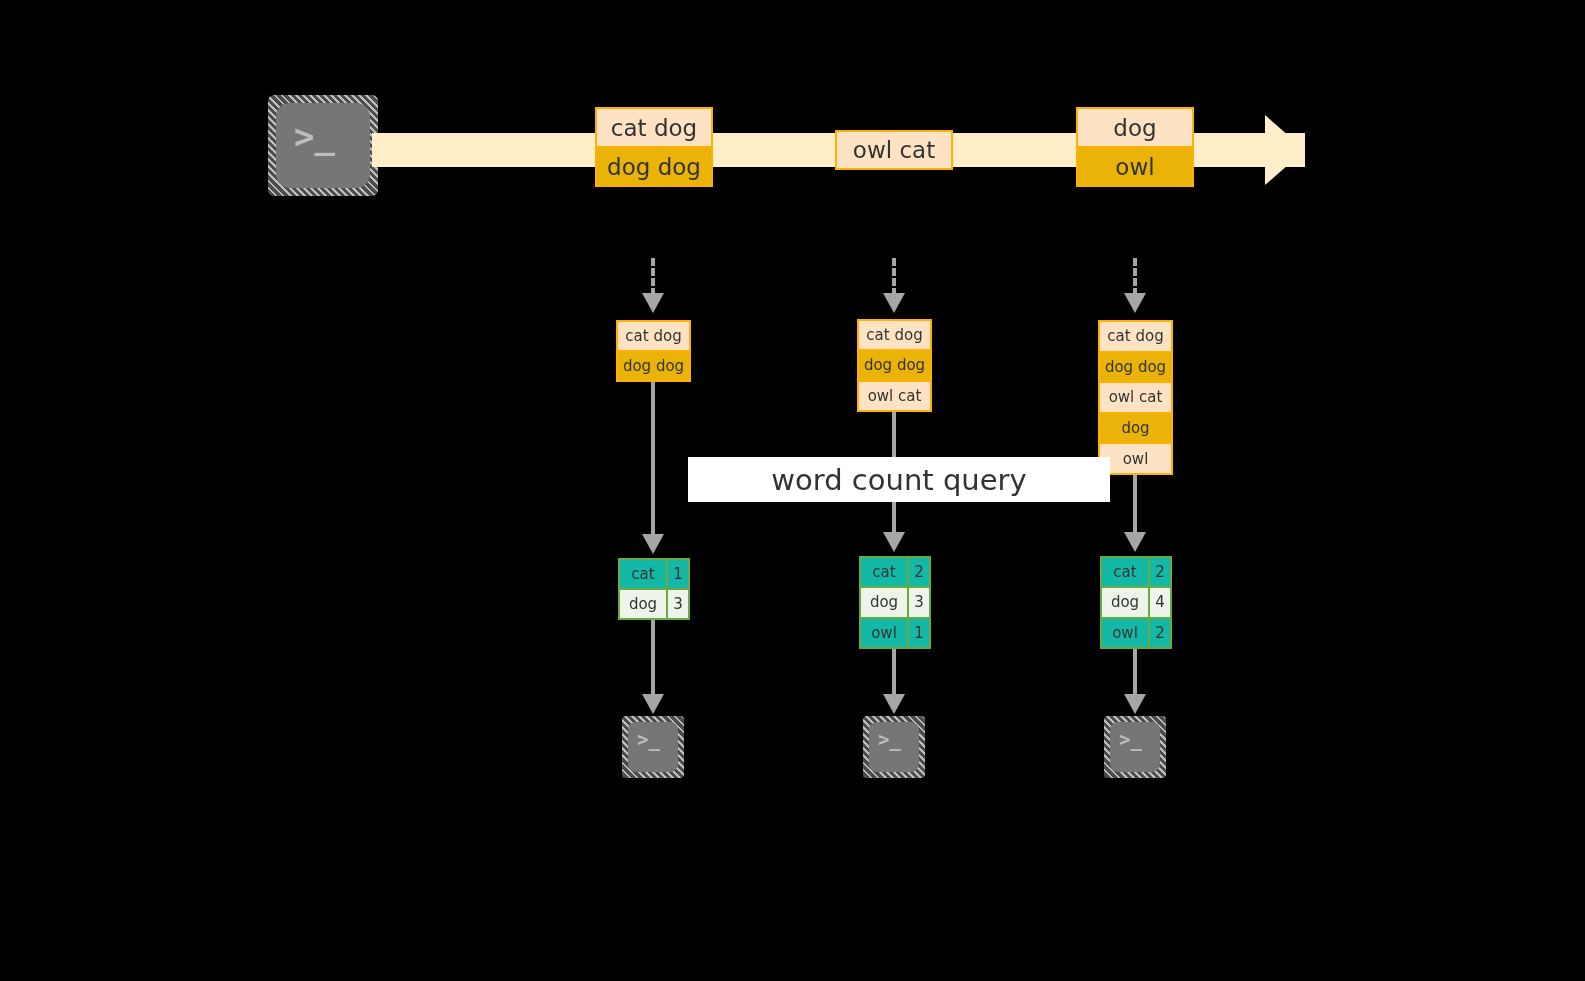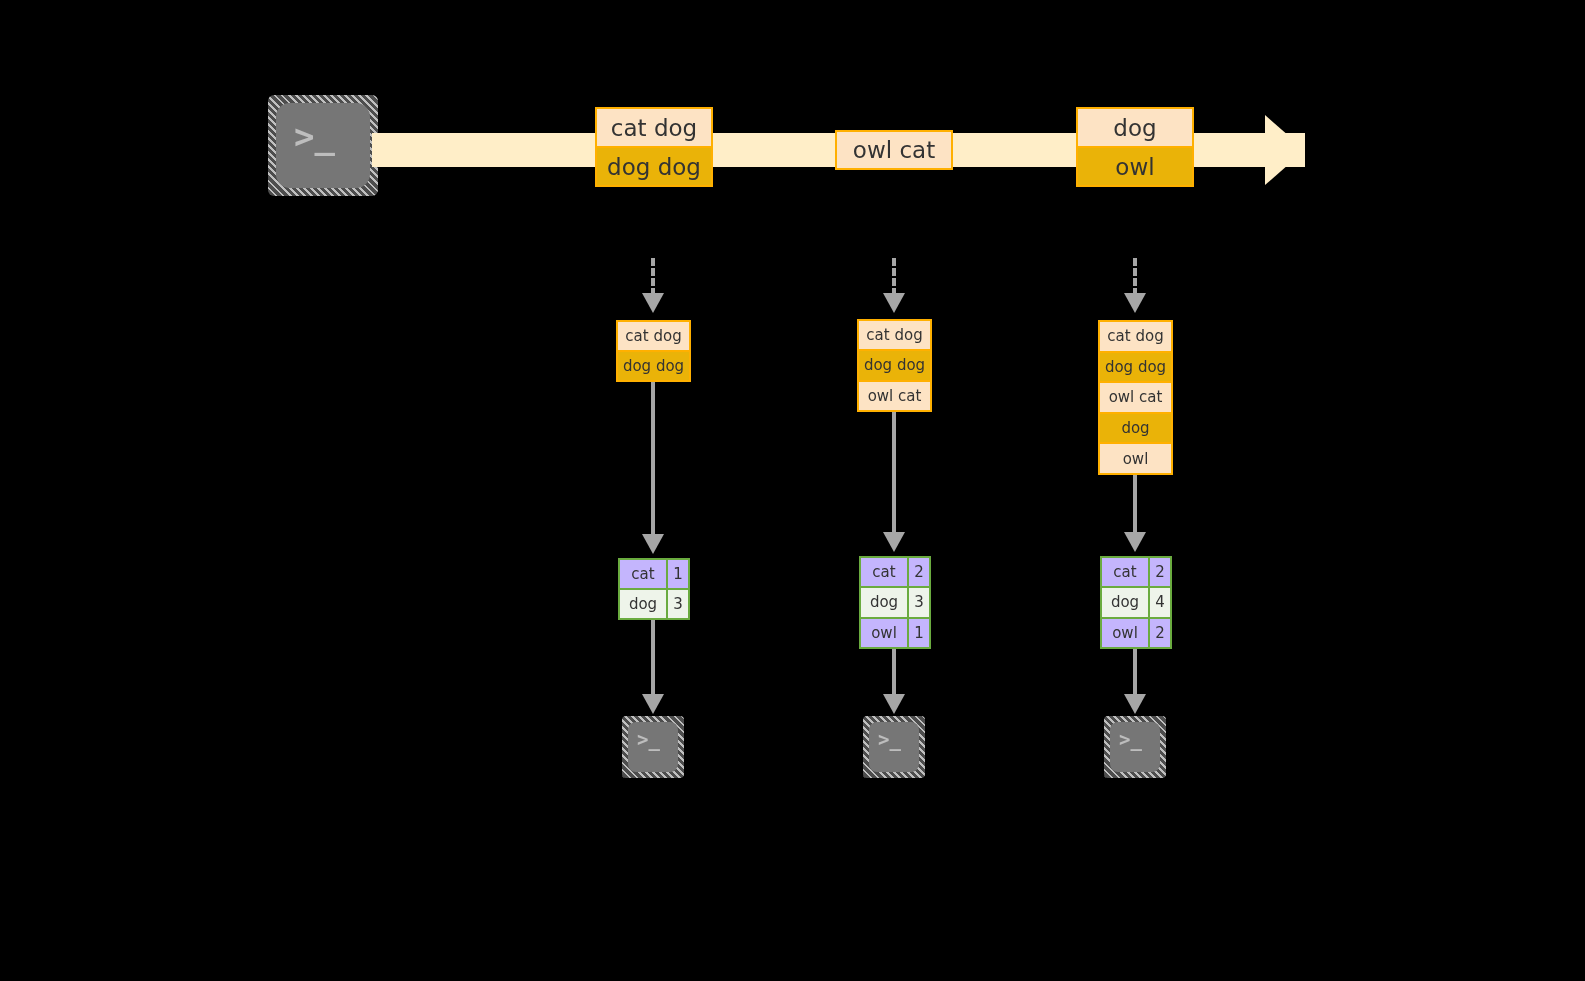--- a/index.html
+++ b/index.html
@@ -96,21 +96,21 @@
     background: #eef4e8;
     display: flex;
     flex-direction: column;
   }
   .tbl .trow {
     flex: 1 1 auto;
     display: flex;
     box-sizing: border-box;
   }
   .tbl .trow + .trow { border-top: 2px solid #6aab3f; }
-  .tbl .trow.odd  { background: #c4b5fd; }
+  .tbl .trow.odd  { background: #14b8a6; }
   .tbl .trow.even { background: #eef4ea; }
   .tbl .cell-word {
     width: 48px;
     display: flex; align-items: center; justify-content: center;
     font-size: 15px; color: #333333;
     border-right: 2px solid #6aab3f;
     box-sizing: border-box;
   }
   .tbl .cell-count {
     flex: 1 1 auto;
@@ -276,14 +276,15 @@
 
   <div class="vline" style="left:1133px; top:649px; height:48px;"></div>
   <div class="vhead" style="left:1124px; top:694px;"></div>
 
   <div class="term small" style="left:1104px; top:716px;">
     <div class="face">
       <span class="prompt">&gt;_</span>
     </div>
   </div>
 
+  <div class="query-label" style="left:688px; top:457px; width:422px; height:45px;">word count query</div>
 
 </div>
 
 </body></html>

